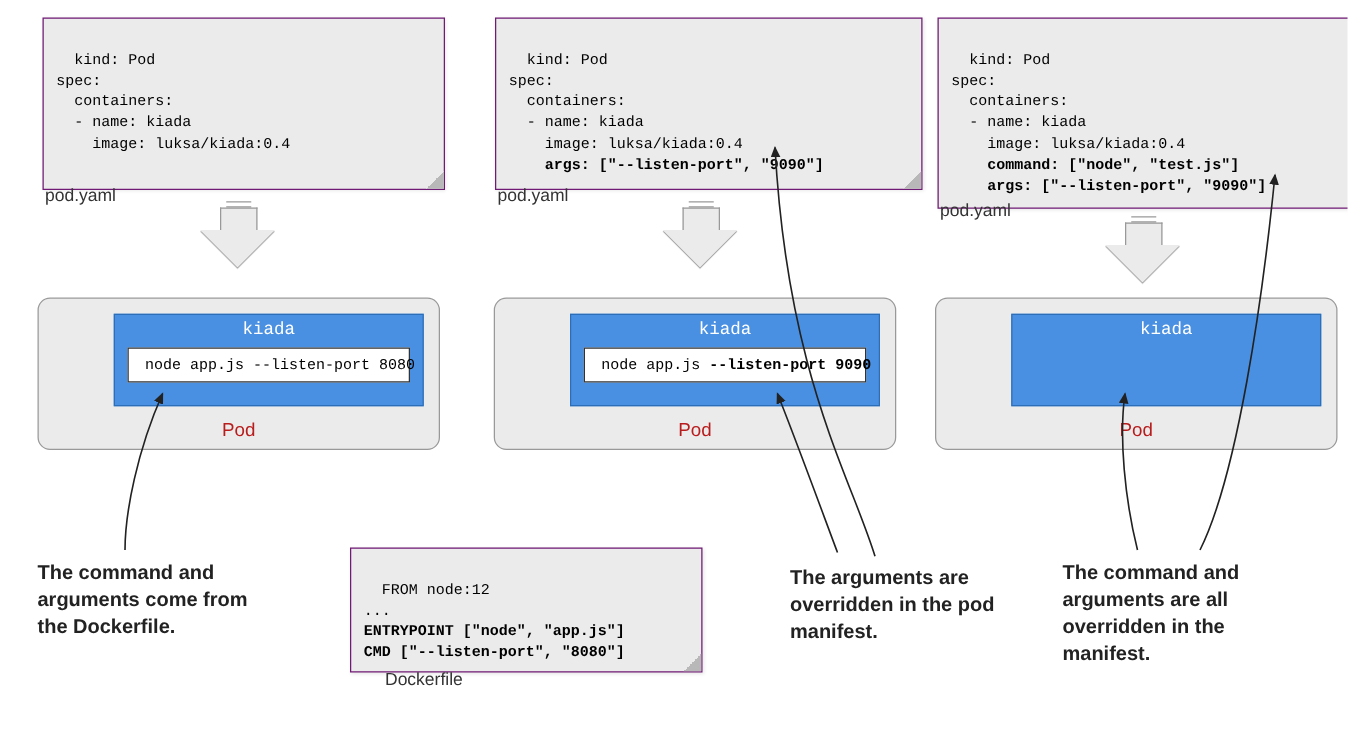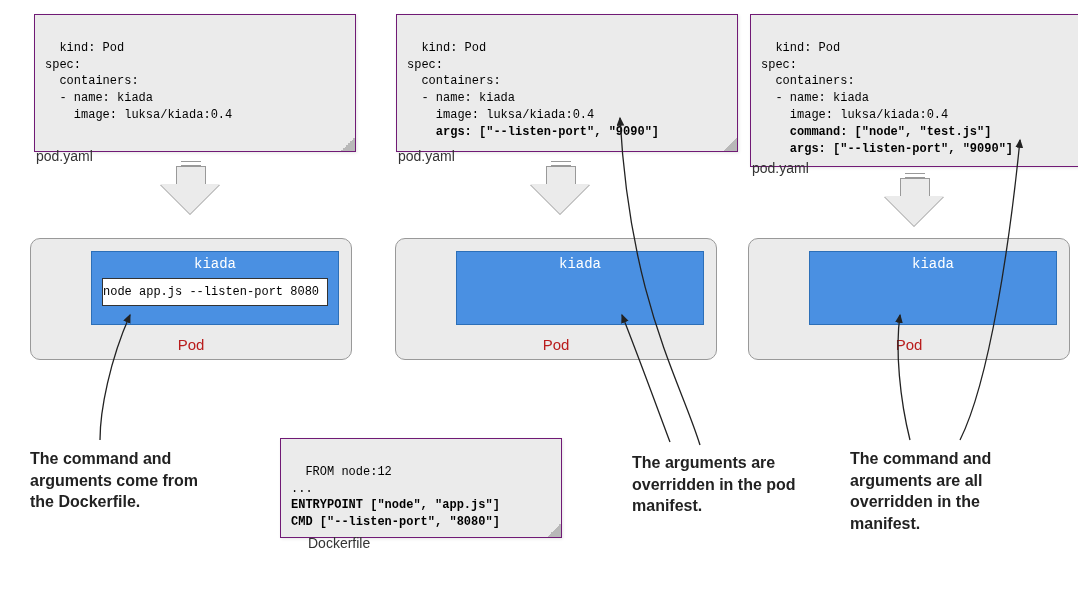--- a/index.html
+++ b/index.html
@@ -82,21 +82,21 @@
   .container-title {
     color: #fff;
     font-family: "Courier New", monospace;
     font-size: 14px;
     padding-top: 4px;
   }
   .cmd-box {
     background: #ffffff;
     border: 1px solid #333;
     margin: 6px 10px 0 10px;
-    padding: 6px 0;
+    padding: 6px 13px;
     font-family: "Courier New", monospace;
     font-size: 12px;
     text-align: left;
     white-space: nowrap;
   }
   .pod-label {
     position: absolute;
     bottom: 6px;
     left: 0;
     right: 0;
@@ -154,20 +154,23 @@
 <span class="bold">    args: ["--listen-port", "9090"]</span>
 </div>
 <div class="file-label" style="left:398px; top:148px;">pod.yaml</div>
 
 <div class="arrow-body" style="left:546px; top:166px;"></div>
 <div class="arrow-head" style="left:530px; top:184px;"></div>
 
 <div class="pod-box" style="left:395px; top:238px; width:320px;">
   <div class="container-box">
     <div class="container-title">kiada</div>
+    <div class="cmd-box">
+      <span>node app.js </span><span class="bold">--listen-port 9090</span>
+    </div>
   </div>
   <div class="pod-label">Pod</div>
 </div>
 
 <div class="yaml-box" style="left:750px; top:14px; width:325px; height:135px;">
   <span>kind: Pod
 spec:
   containers:
   - name: kiada
     image: luksa/kiada:0.4</span>

